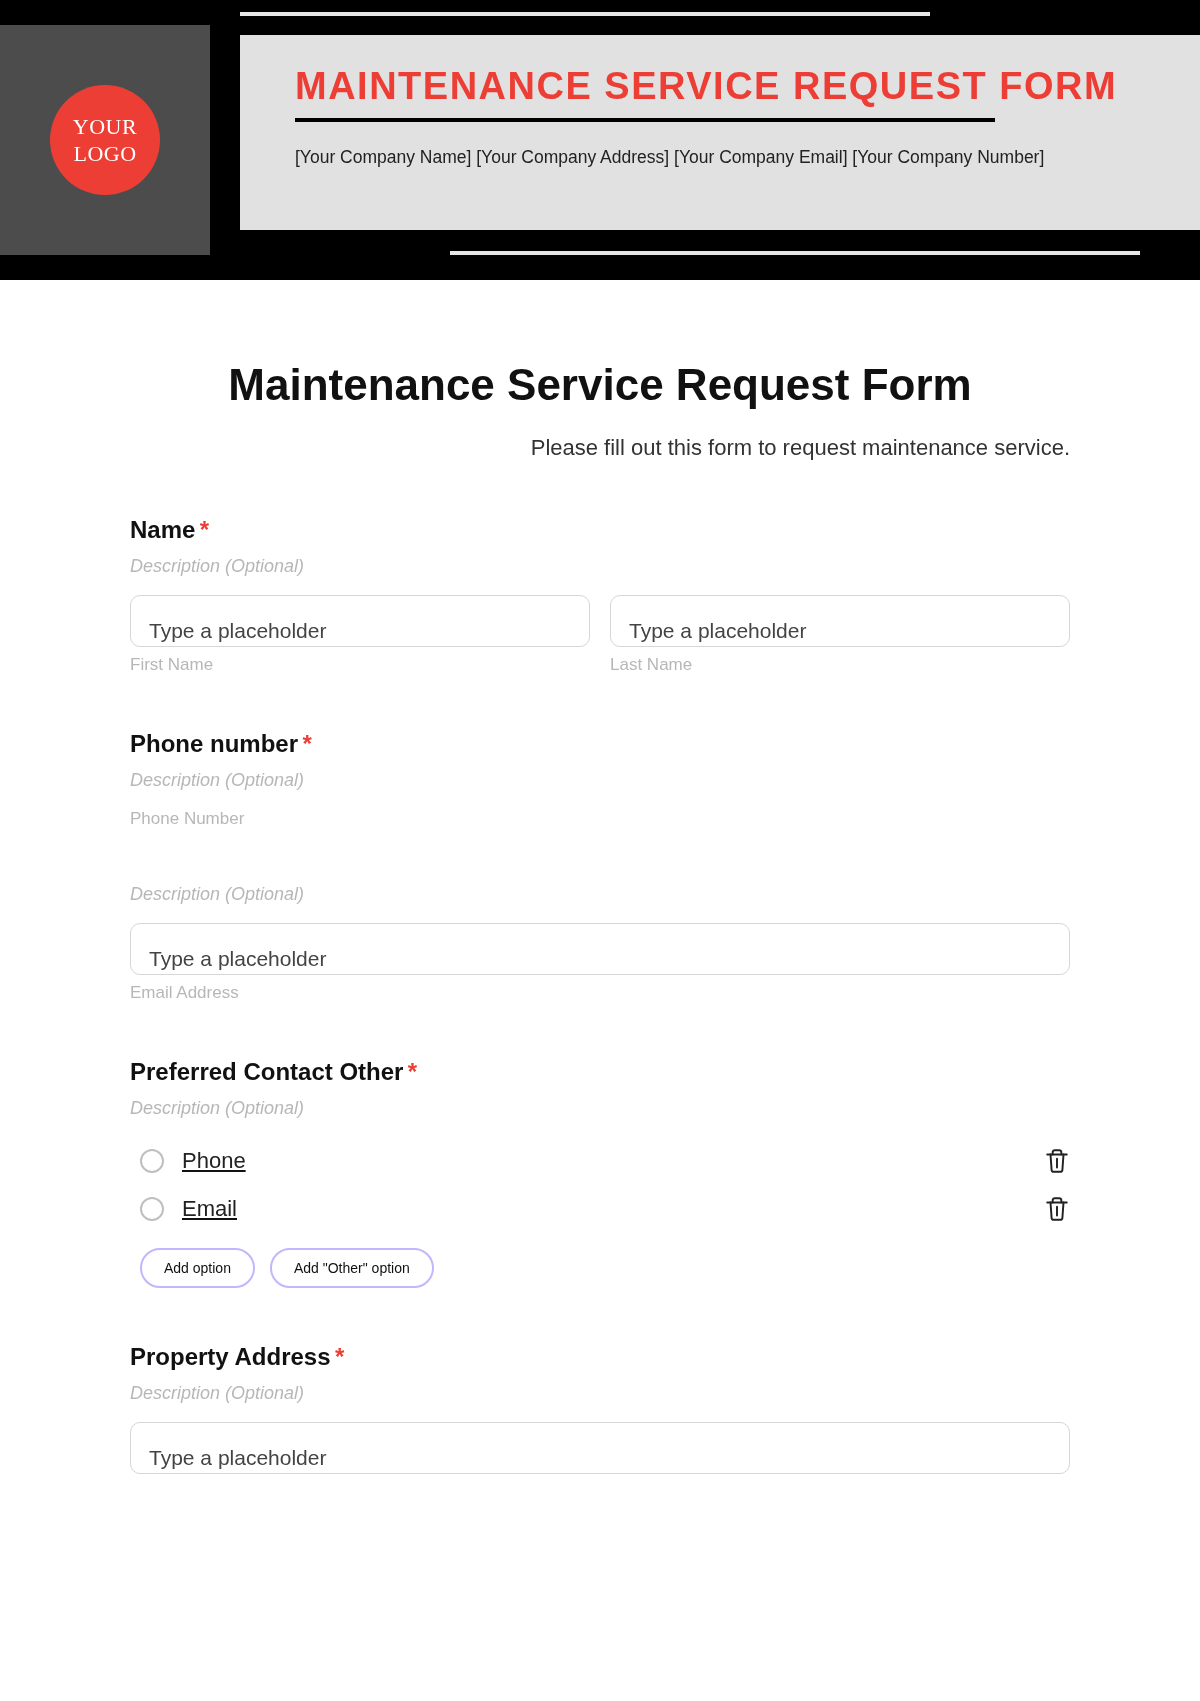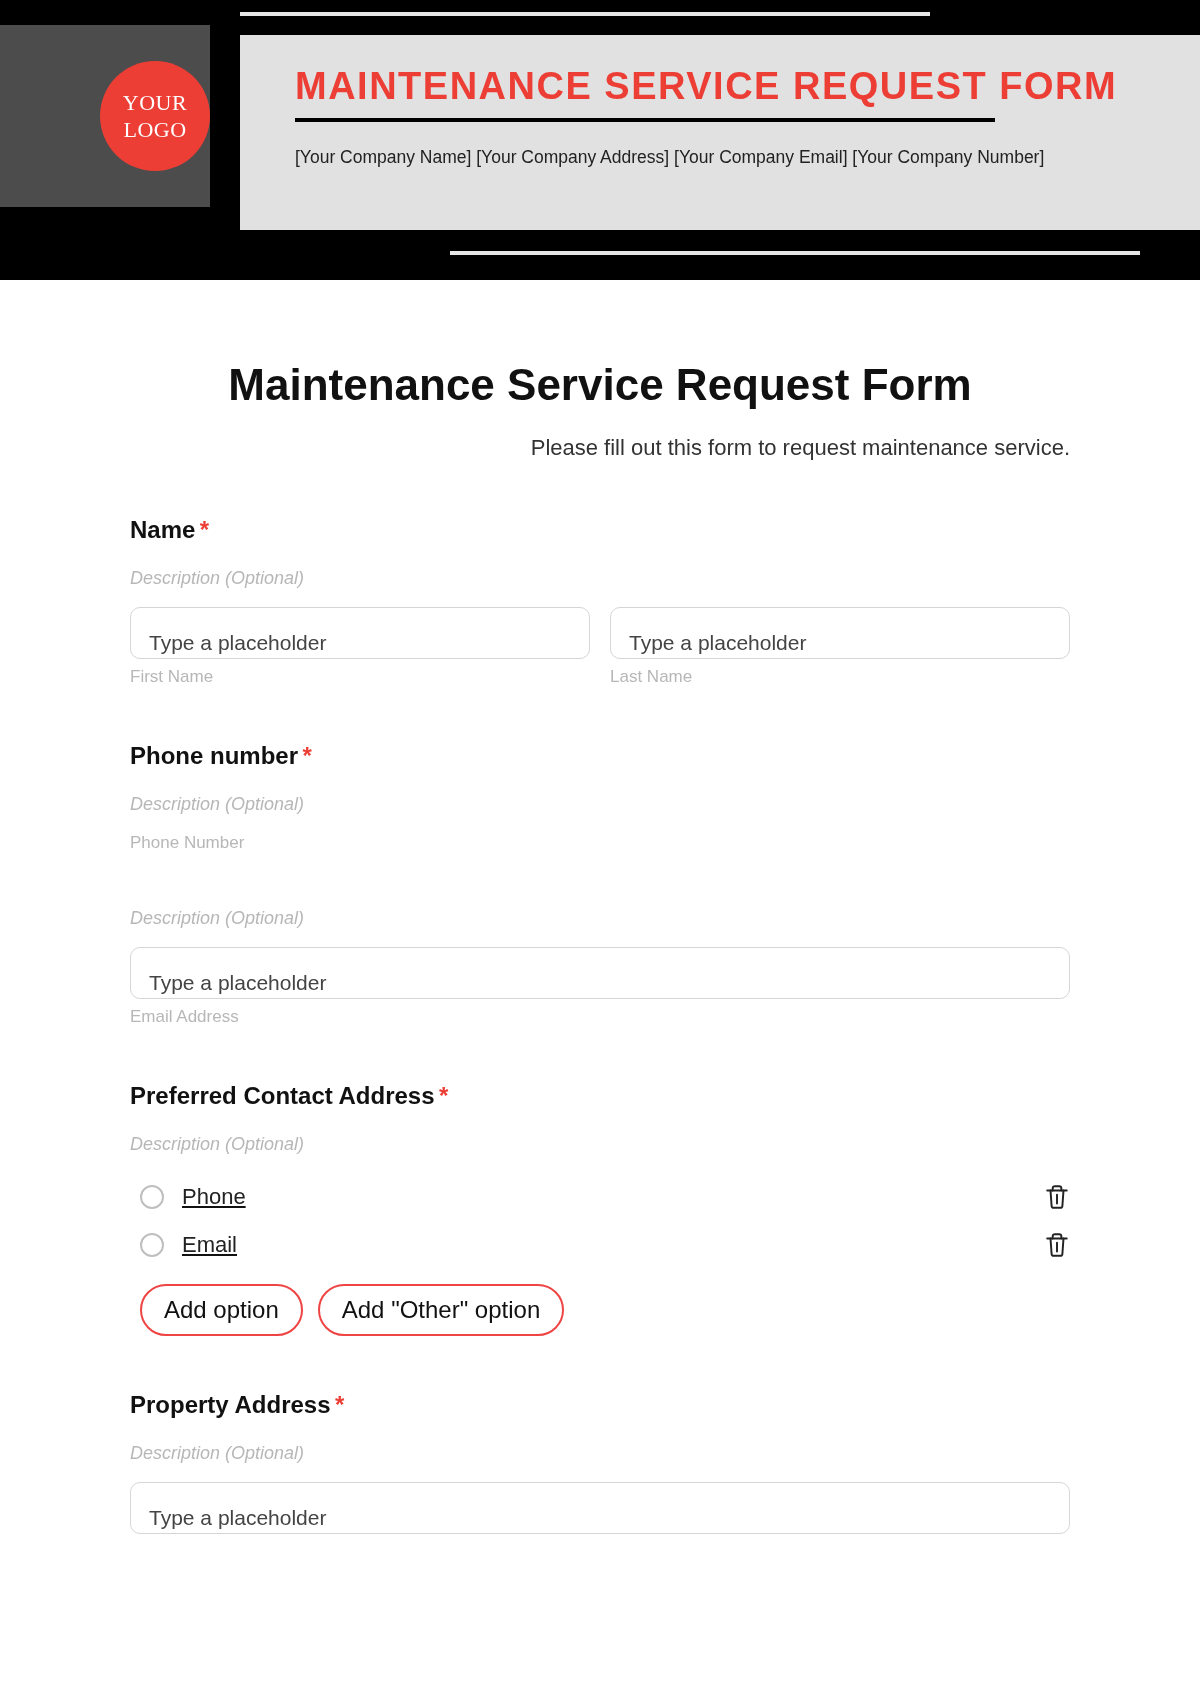--- a/index.html
+++ b/index.html
@@ -14,25 +14,25 @@
   .banner {
     background: #000;
     position: relative;
     height: 280px;
     overflow: hidden;
   }
   .banner-left {
     position: absolute;
     left: 0; top: 25px;
     width: 210px;
-    height: 182px;
+    height: 230px;
     background: #4c4c4c;
     display: flex;
     align-items: center;
-    justify-content: flex-end;
+    justify-content: center;
   }
   .logo-circle {
     width: 110px; height: 110px;
     border-radius: 50%;
     background: #ec3e35;
     color: #fff;
     font-family: Georgia, 'Times New Roman', serif;
     text-align: center;
     display: flex;
     flex-direction: column;
@@ -104,21 +104,21 @@
   .field-label {
     font-size: 24px;
     font-weight: 700;
     color: #111;
   }
   .req { color: #ec3e35; }
   .field-desc {
     font-size: 18px;
     font-style: italic;
     color: #b7b7b7;
-    margin-top: 24px;
+    margin-top: 12px;
     margin-bottom: 18px;
   }
   .row {
     display: flex;
     gap: 20px;
   }
   .col { flex: 1; }
   .text-input {
     width: 100%;
     height: 52px;
@@ -162,24 +162,24 @@
   }
   .trash svg { display: block; }
 
   .pill-row {
     display: flex;
     gap: 15px;
     margin-top: 15px;
     margin-left: 10px;
   }
   .pill {
-    border: 2px solid #ef4444;
+    border: 2px solid #c4b5fd;
     border-radius: 999px;
     padding: 10px 22px;
-    font-size: 24px;
+    font-size: 14px;
     color: #111;
     background: #fff;
     cursor: pointer;
   }
 </style>
 </head>
 <body>
 
 <div class="banner">
   <div class="banner-left">
@@ -229,21 +229,21 @@
   </div>
 
   <div class="field">
     <div class="field-desc">Description (Optional)</div>
     <div class="text-input placeholder">Type a placeholder</div>
     <div class="sub-label">Email Address</div>
   </div>
 
   <div class="field">
     <div>
-      <span class="field-label">Preferred Contact Address</span>
+      <span class="field-label">Preferred Contact Other</span>
       <span class="field-label req">*</span>
     </div>
     <div class="field-desc">Description (Optional)</div>
 
     <div class="option-row">
       <div class="option-left">
         <div class="radio"></div>
         <span class="option-text">Phone</span>
       </div>
       <span class="trash">

